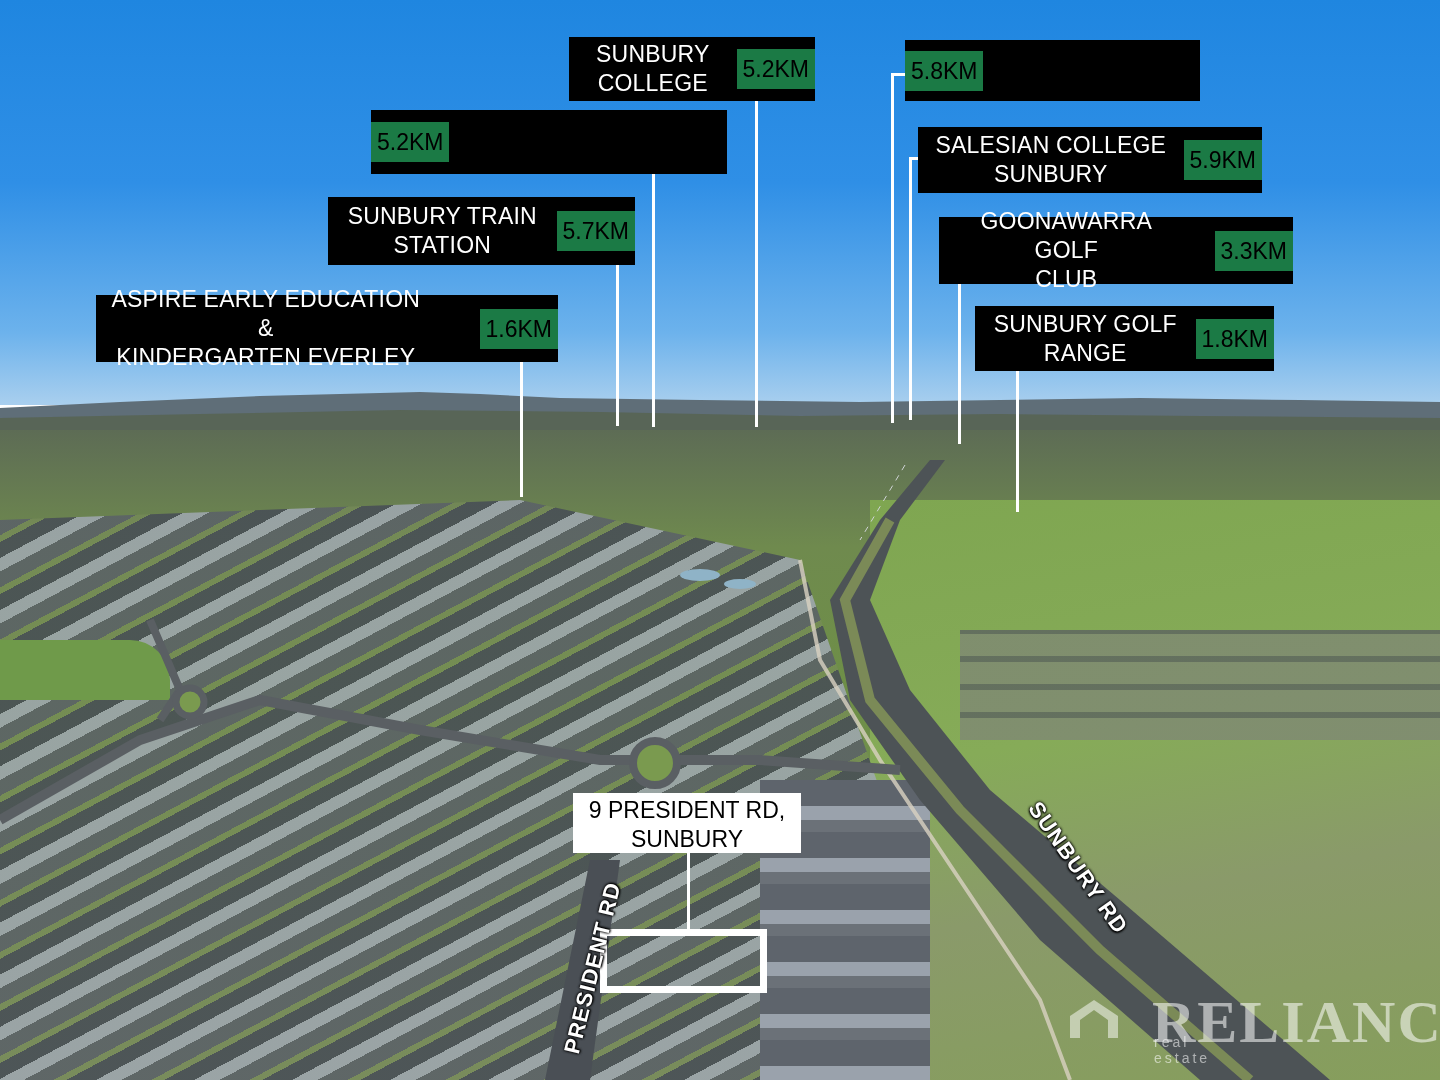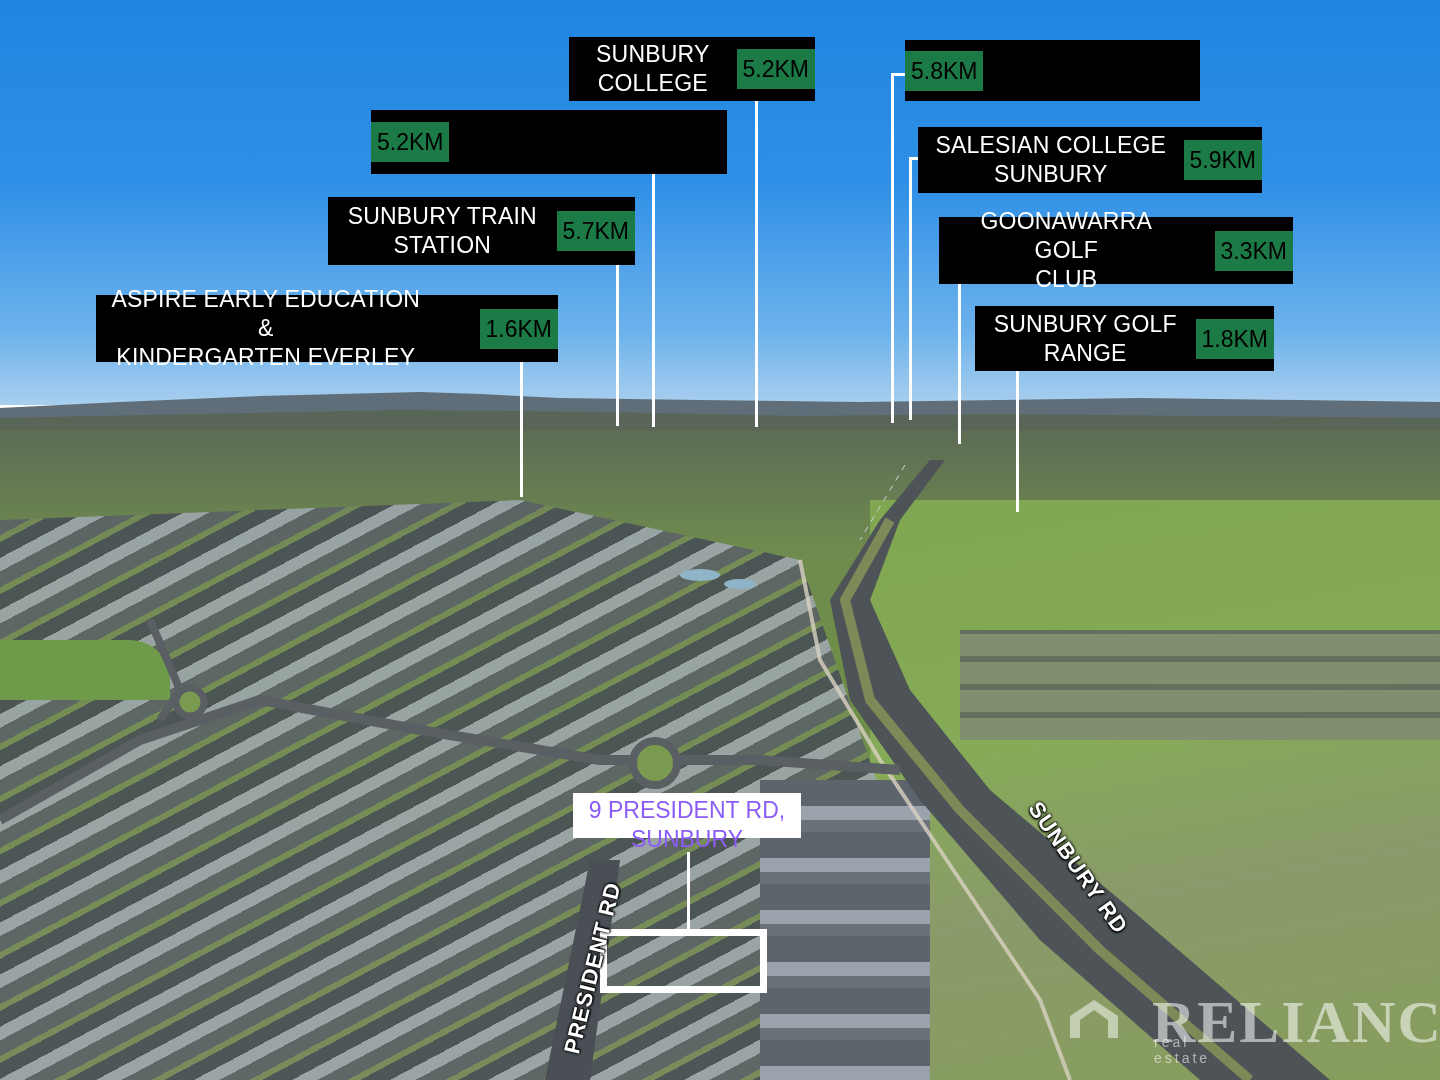--- a/index.html
+++ b/index.html
@@ -19,21 +19,21 @@
   .park { position:absolute; left:0; top:640px; width:170px; height:60px; background:#6f9a4a; border-radius:0 40px 0 0; }
   .fields-right { position:absolute; left:870px; top:500px; width:570px; height:580px;
      background:linear-gradient(170deg,#7fa651 0%,#86ab58 40%,#8a9a6a 65%,#869e5c 100%); }
   .subdivision { position:absolute; left:960px; top:630px; width:480px; height:110px;
      background:repeating-linear-gradient(0deg,#7f8a72 0 22px,#5e6660 22px 28px); opacity:.85; }
   .highway { position:absolute; left:0; top:0; width:1440px; height:1080px; }
   .overlay-line { position:absolute; width:3px; background:#ffffff; }
   .label { position:absolute; background:#000; color:#fff; display:flex; align-items:center; box-sizing:border-box; }
   .label .name { font-size:23px; line-height:29px; text-align:center; letter-spacing:.2px; padding:0 8px; flex:1; white-space:pre-line; }
   .label .dist { background:#1b7a45; color:#000000; font-size:23px; line-height:40px; padding:0 6px; align-self:center; white-space:nowrap; }
-  .addr { position:absolute; left:573px; top:793px; width:228px; height:45px; background:#fff; color:#8b5cf6;
+  .addr { position:absolute; left:573px; top:793px; width:228px; height:60px; background:#fff; color:#000000;
           font-size:23px; line-height:29px; text-align:center; white-space:pre-line; padding-top:3px; box-sizing:border-box; }
   .plot-box { position:absolute; left:600px; top:929px; width:167px; height:64px; border:7px solid #fff; box-sizing:border-box; }
   .street-label { position:absolute; color:#fff; font-weight:bold; font-size:22px; letter-spacing:1px;
                   text-shadow:0 0 3px #000,0 0 3px #000,1px 1px 2px #000; white-space:nowrap; }
   .brand { position:absolute; left:1068px; top:990px; color:rgba(255,255,255,.55); }
   .brand .logo { position:absolute; left:0; top:8px; width:52px; height:42px; }
   .brand .word { position:absolute; left:84px; top:-2px; font-size:60px; font-weight:bold; letter-spacing:2px;font-family:Liberation Serif, serif; }
   .brand .sub { position:absolute; left:86px; top:44px; font-size:14px; letter-spacing:3px; }
 </style>
 </head>

